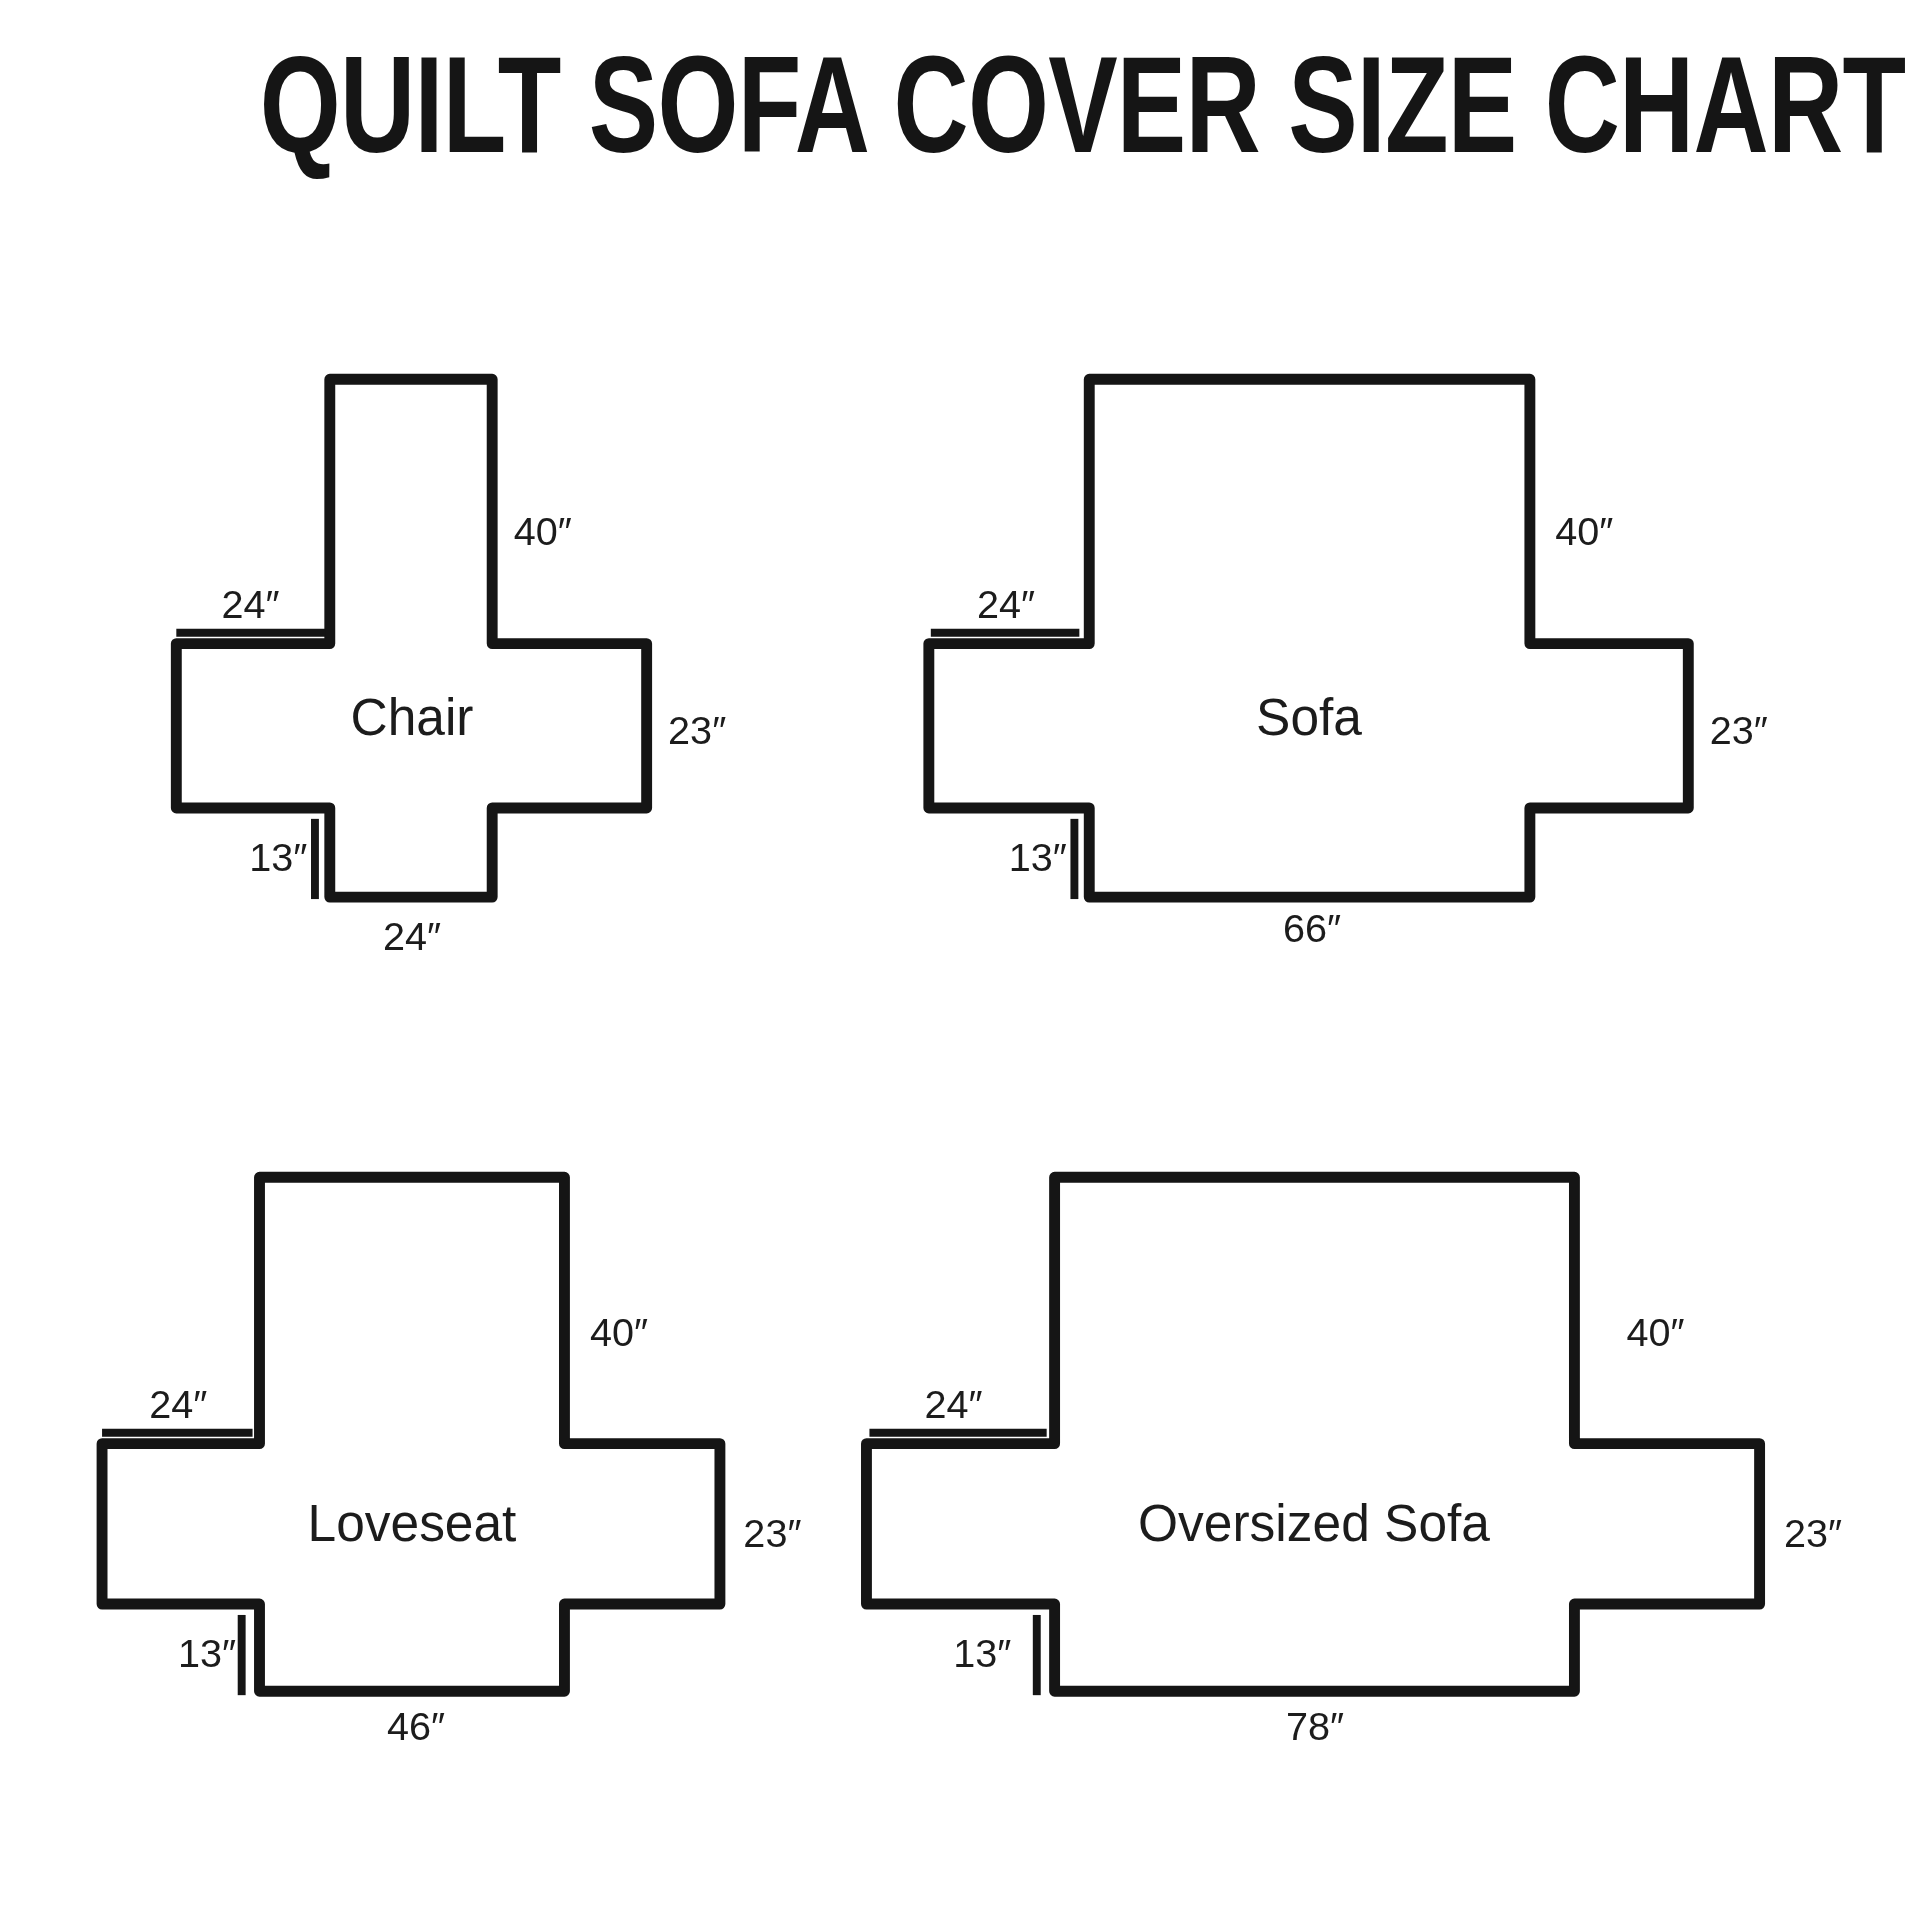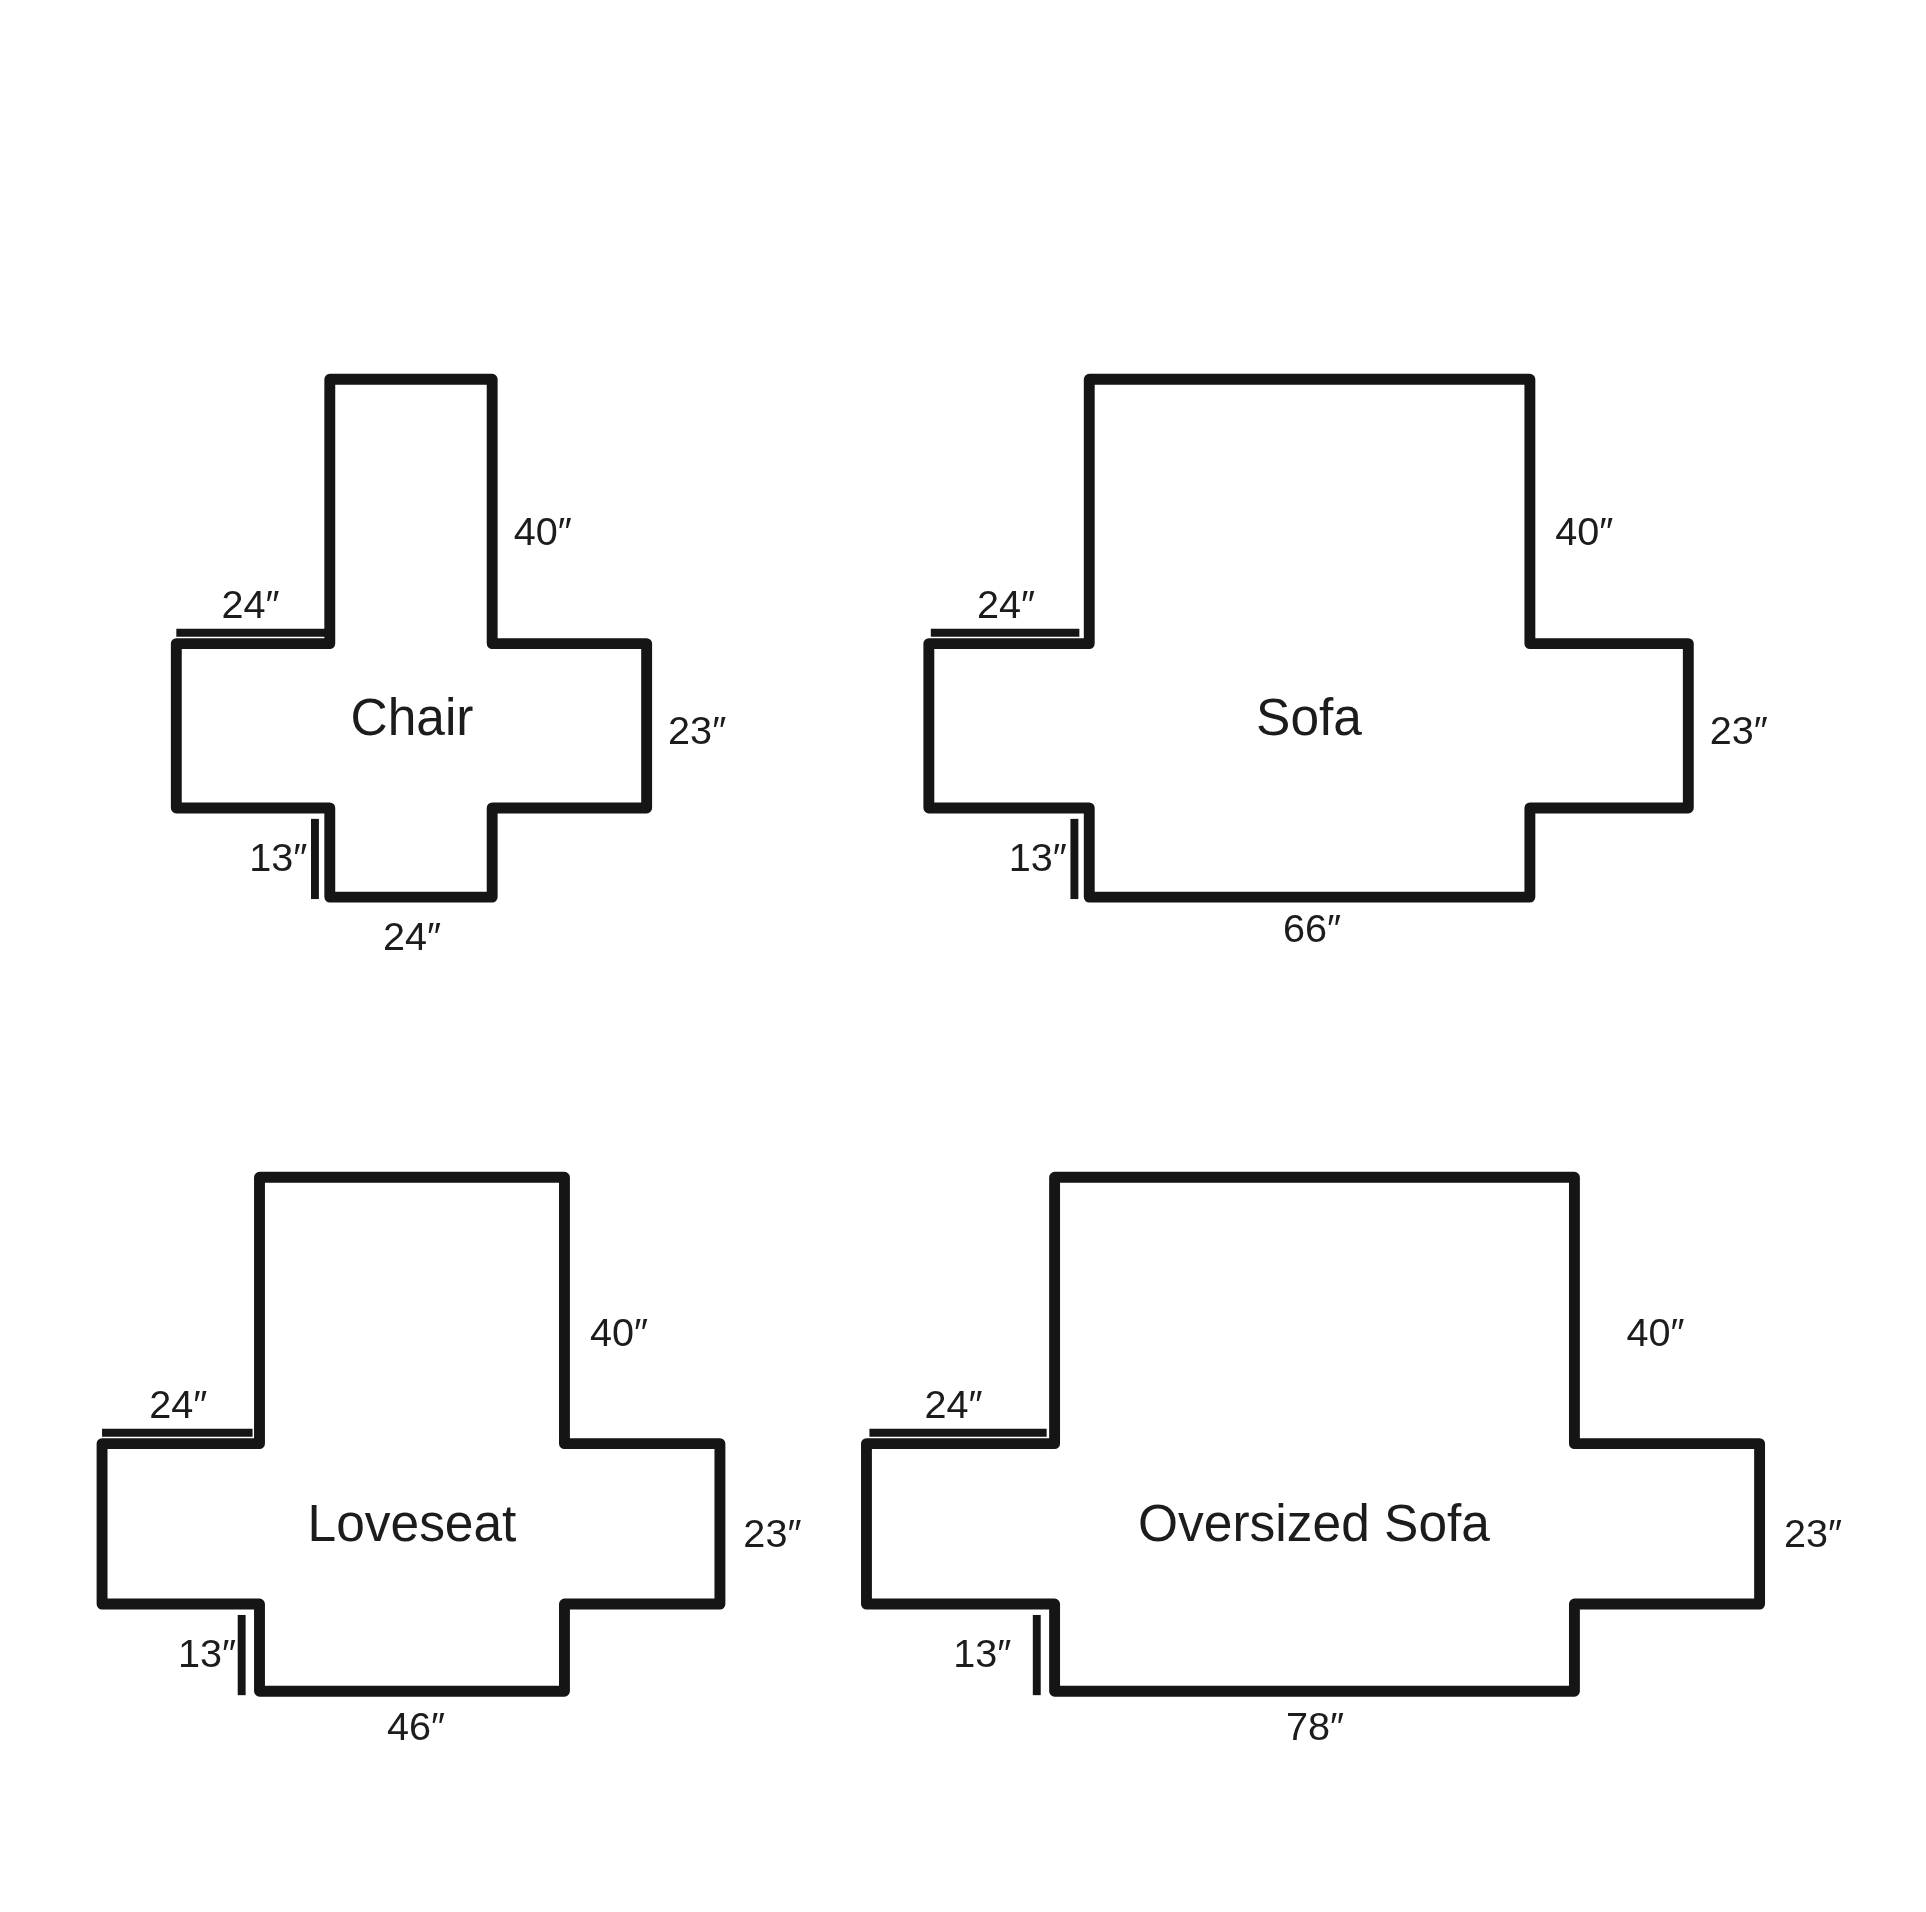--- a/index.html
+++ b/index.html
@@ -61,20 +61,23 @@
     font-size: 52px;
     fill: #1c1c1c;
     text-anchor: middle;
   }
 </style>
 </head>
 <body>
 
 <div class="canvas">
 
+  <div class="title">
+    <span class="squeeze">QUILT SOFA COVER SIZE CHART</span>
+  </div>
 
   <svg class="diagram-layer" width="1927" height="1913" viewBox="0 0 1946 1932">
 
     <g>
       <path class="outline" d="M333 383 H497 V650 H653 V816 H497 V906 H333 V816 H178 V650 H333 Z"></path>
       <line class="tick" x1="178" y1="639" x2="329" y2="639"></line>
       <line class="tick" x1="318" y1="827" x2="318" y2="908"></line>
       <text class="dim" x="548" y="550">40″</text>
       <text class="dim" x="253" y="624">24″</text>
       <text class="piece-name" x="416" y="742">Chair</text>

